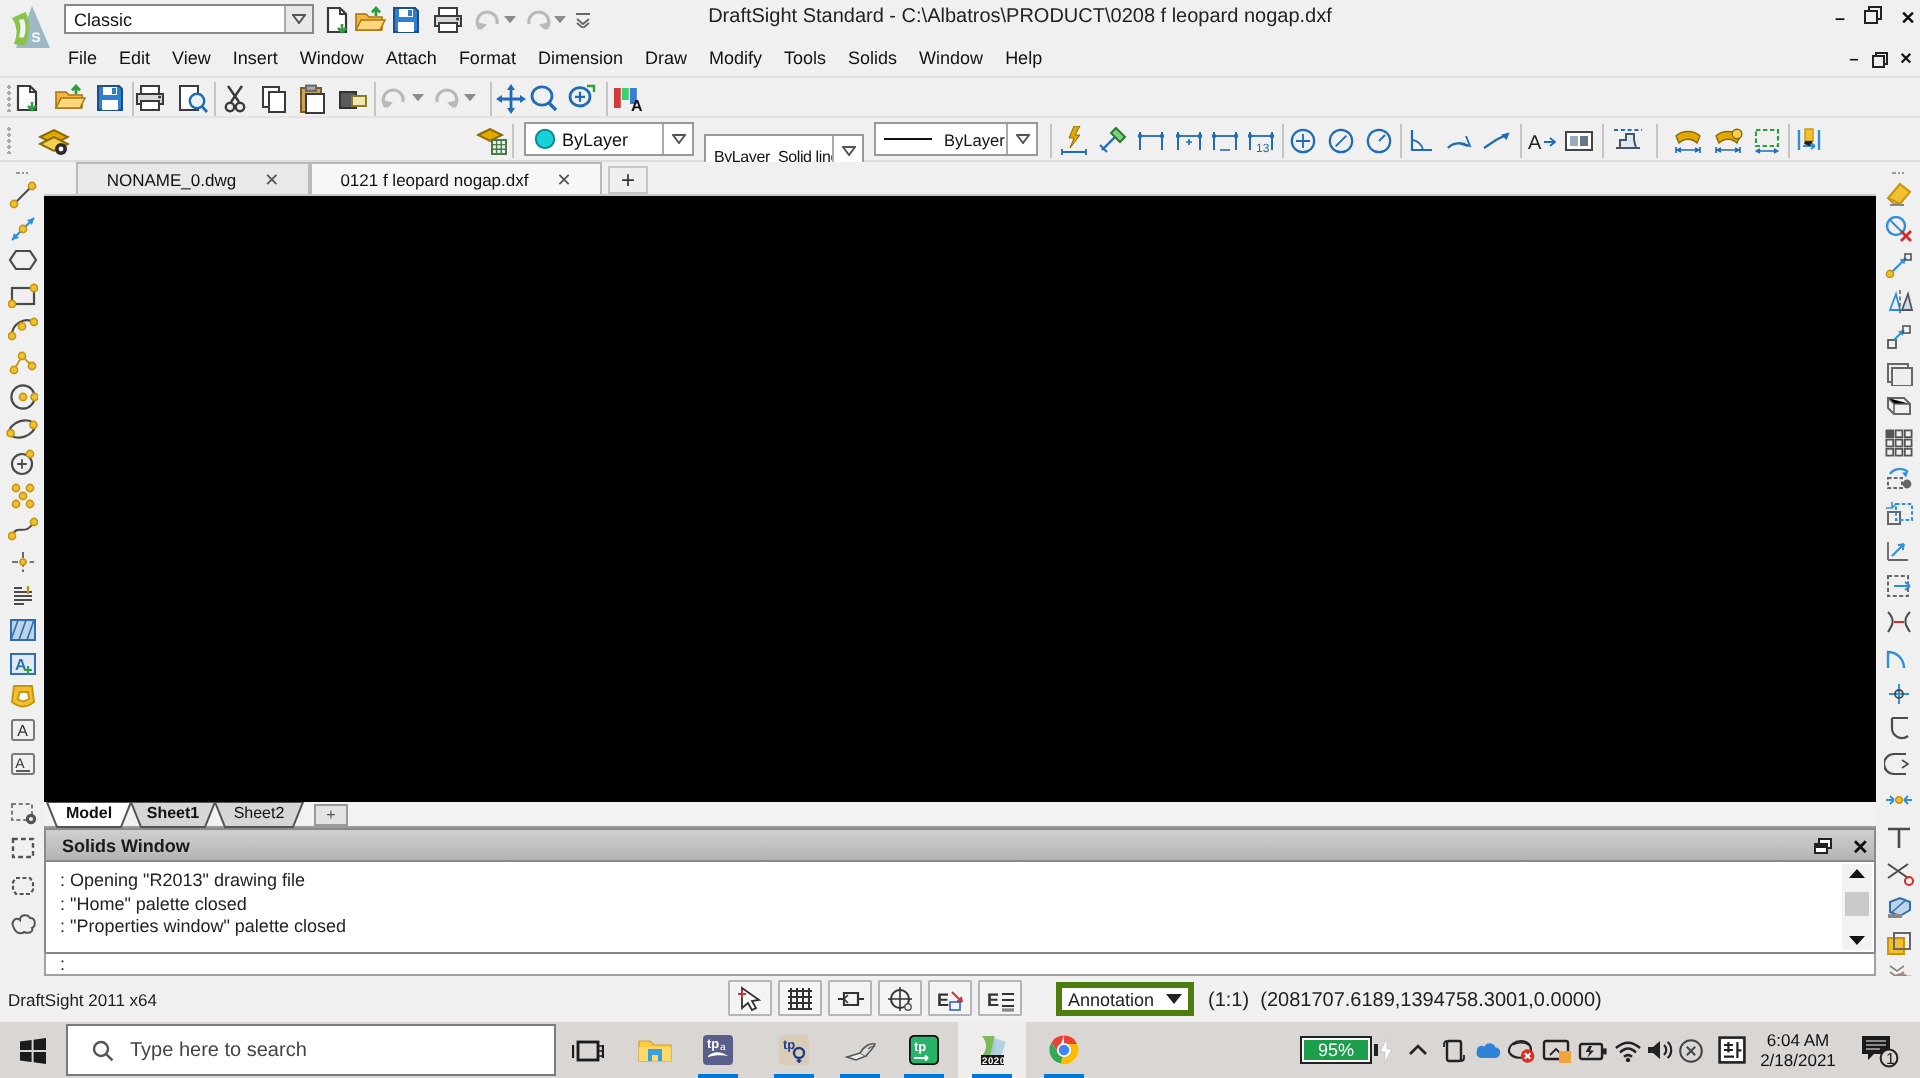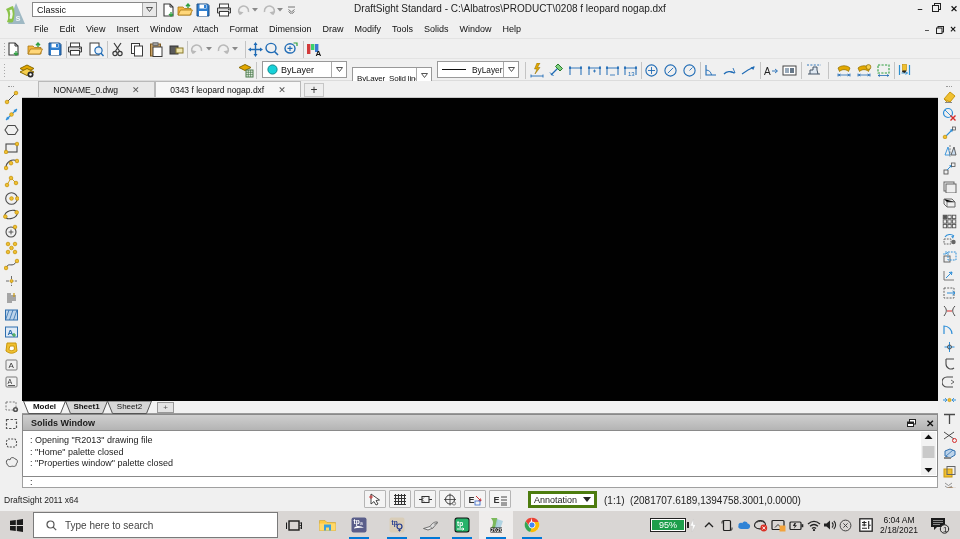--- a/index.html
+++ b/index.html
@@ -466,21 +466,21 @@
       </svg>
     </div>
   </div>
 
 <div class="abs" id="tabbar">
   <div class="dtab" style="width:117px;margin-left:38px">
       <span>NONAME_0.dwg</span>
       <span class="x">✕</span>
     </div>
   <div class="dtab active" style="width:146px">
-      <span>0343 f leopard nogap.dxf</span>
+      <span>0121 f leopard nogap.dxf</span>
       <span class="x">✕</span>
     </div>
   <div style="width:20px;height:14px;border:1px solid #c6c6c6;background:#eeeeee;margin-left:3px;display:flex;align-items:center;justify-content:center;color:#333;font-size:12px;line-height:12px">+</div>
 </div>
 
 <div class="abs" id="leftbar">
     <div style="position:absolute;left:8px;top:3px;width:6px;height:3px;border-top:-80px dotted #999;border-bottom:1px dotted #999"></div>
     <div style="position:absolute;left:1px;top:8px;width:20px;height:16px;display:flex;align-items:center;justify-content:center">
       <svg width="15" height="15" viewBox="0 0 15 15">
         <path d="M3 12 L12 3" stroke="#4a4a4a" stroke-width="1"></path>

